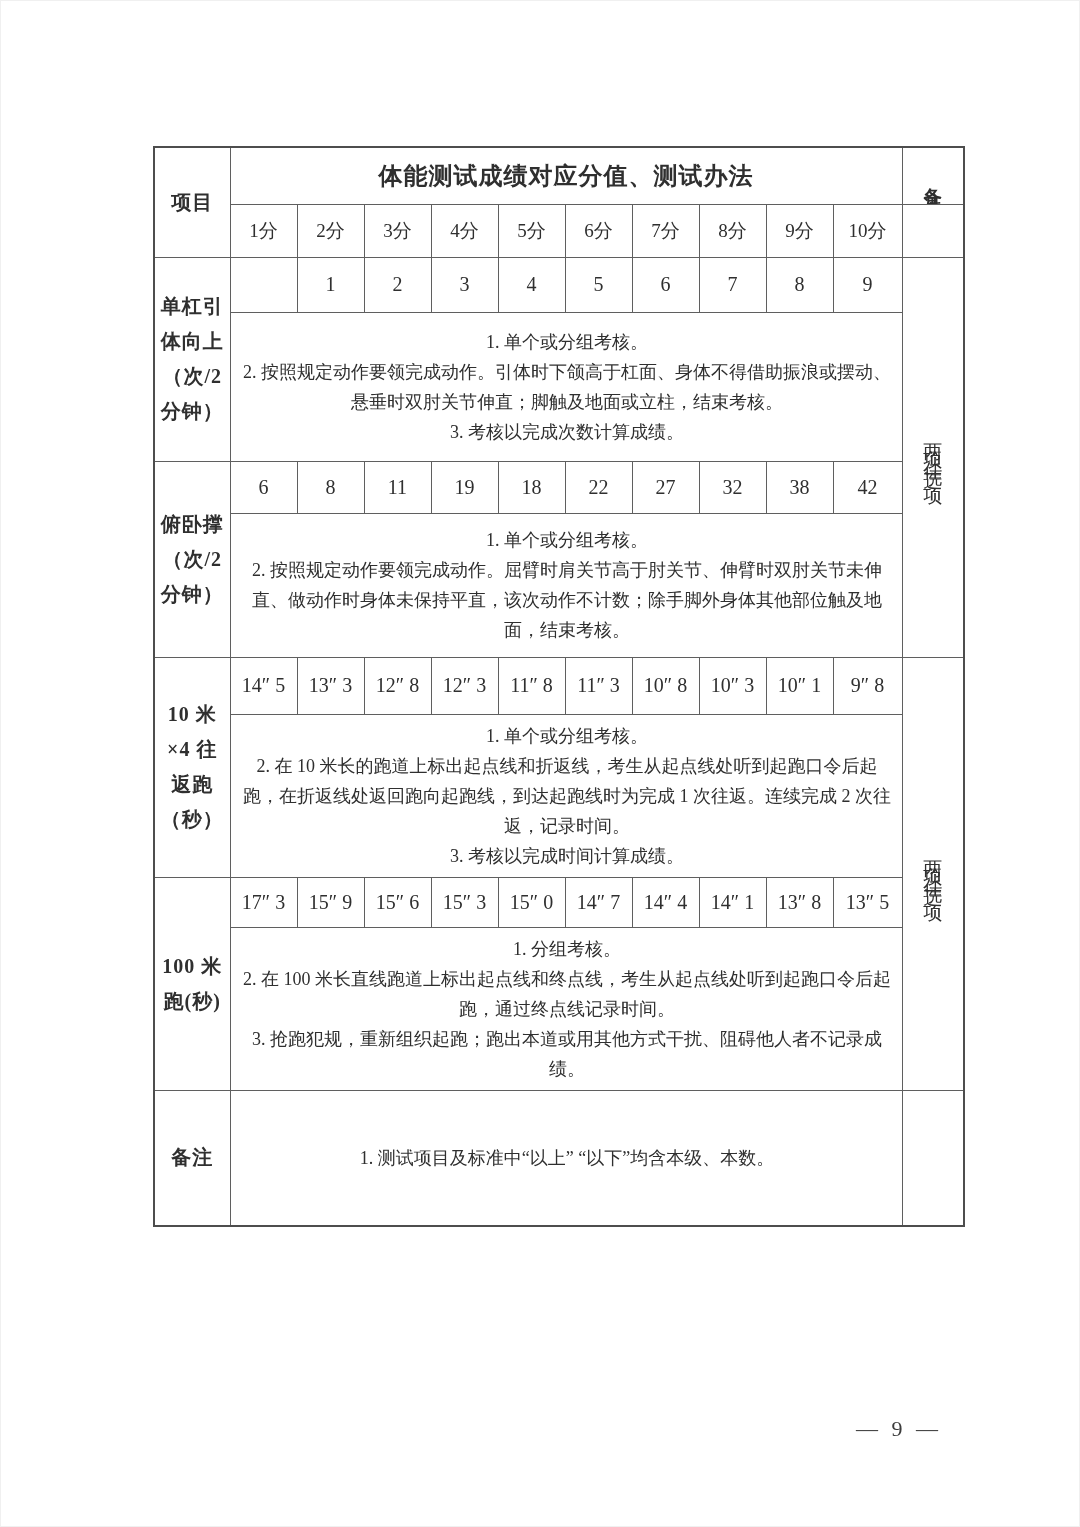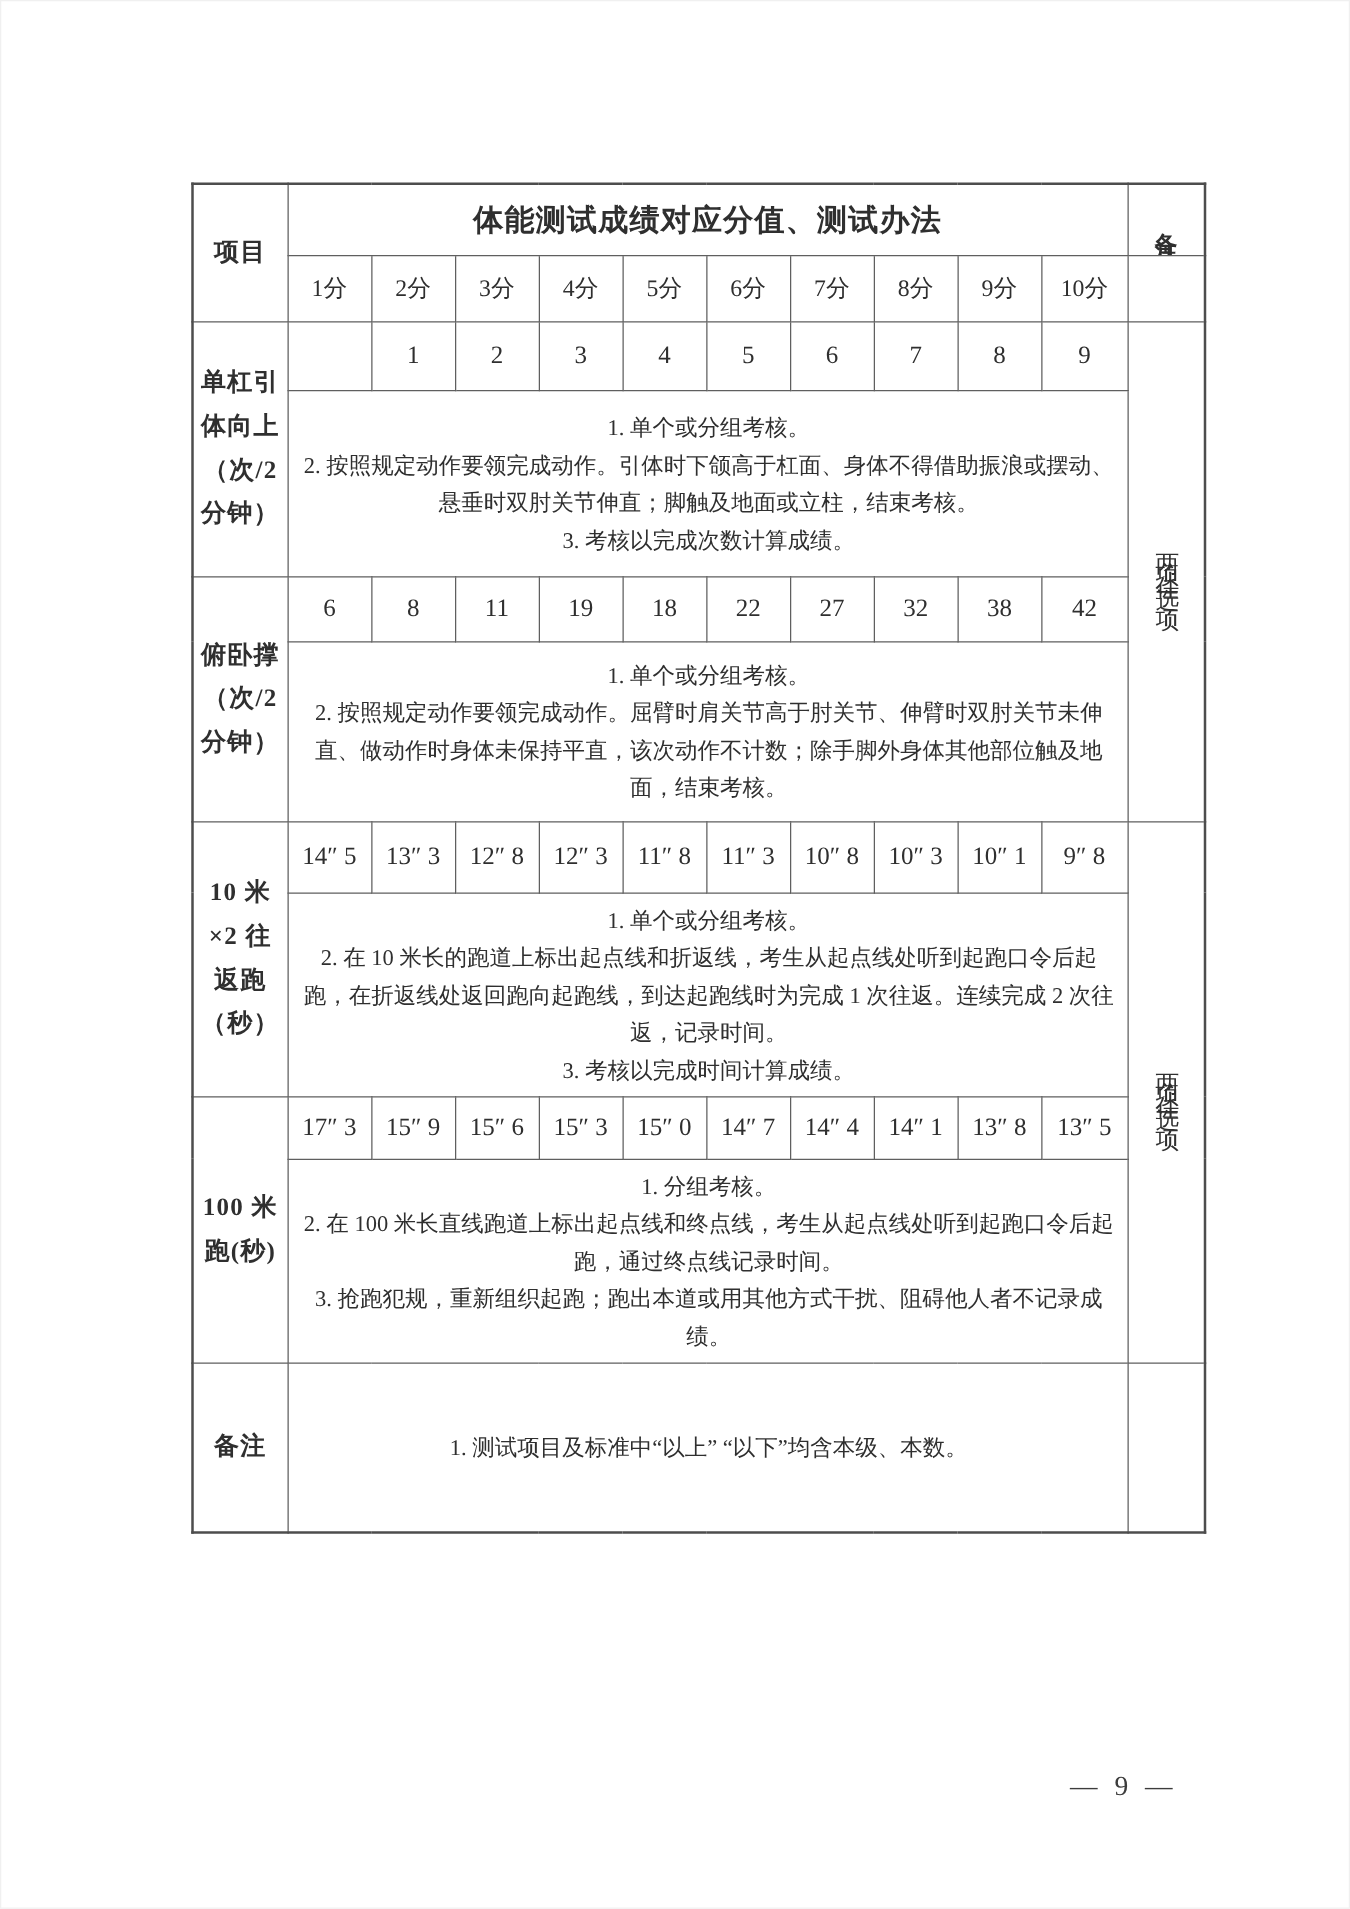--- a/index.html
+++ b/index.html
@@ -143,21 +143,21 @@
     </tr>
     <tr class="r-m2">
       <td class="methods" colspan="10">
         <div>1. 单个或分组考核。</div>
         <div>2. 按照规定动作要领完成动作。屈臂时肩关节高于肘关节、伸臂时双肘关节未伸直、做动作时身体未保持平直，该次动作不计数；除手脚外身体其他部位触及地面，结束考核。</div>
       </td>
     </tr>
 
     <tr class="r-v3">
       <th class="lbl" rowspan="2">10 米
-×2 往
+×4 往
 返跑
 （秒）</th>
       <td class="val">14″ 5</td>
       <td class="val">13″ 3</td>
       <td class="val">12″ 8</td>
       <td class="val">12″ 3</td>
       <td class="val">11″ 8</td>
       <td class="val">11″ 3</td>
       <td class="val">10″ 8</td>
       <td class="val">10″ 3</td>

